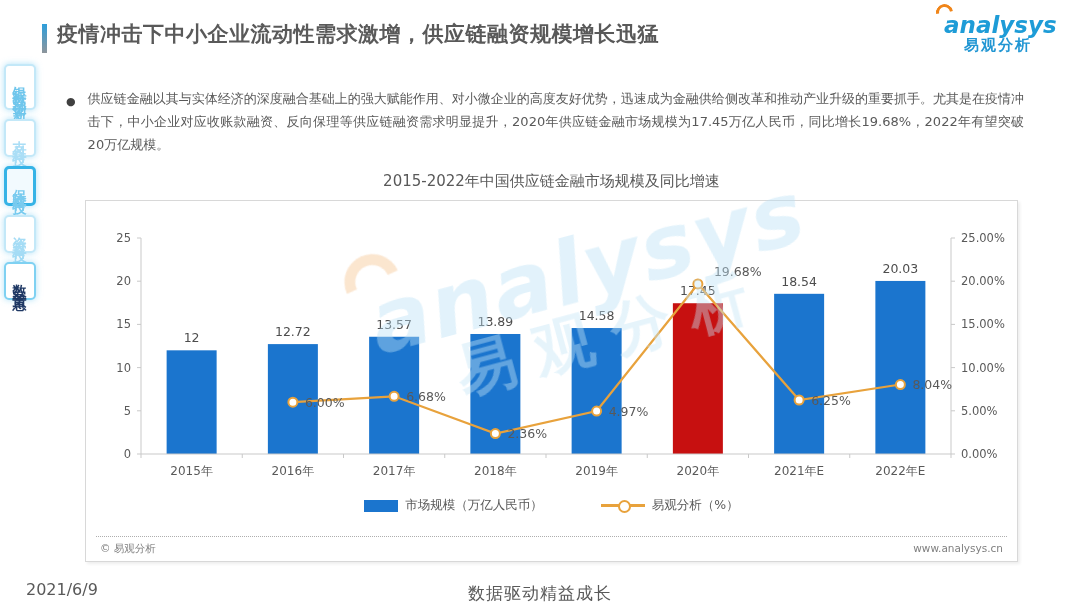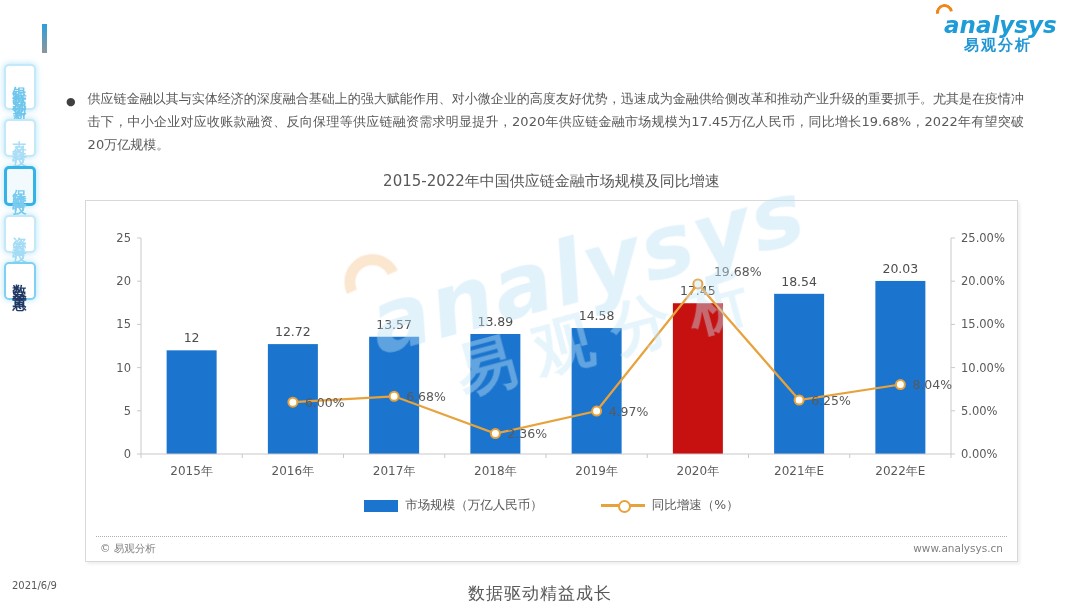--- a/index.html
+++ b/index.html
@@ -52,29 +52,30 @@
 
   .legend { position:absolute; left:0; top:296px; width:100%; display:flex; justify-content:center; gap:58px; z-index:3; }
   .legend-item { display:flex; align-items:center; gap:7px; font-size:12.5px; color:#595959; }
   .swatch-bar { width:34px; height:12px; background:#1b75ce; }
   .swatch-line { position:relative; width:44px; height:2.5px; background:#e8a23c; }
   .swatch-line::after { content:""; position:absolute; left:17px; top:-4px; width:9px; height:9px; background:#fff; border:2px solid #e8a23c; border-radius:50%; }
 
   .chart-footer { position:absolute; left:10px; right:10px; bottom:5px; border-top:1.5px dotted #aeaeae; padding:5px 4px 0 4px; display:flex; justify-content:space-between; font-size:10.5px; color:#7f7f7f; z-index:3; }
 
   
-  .footer-date { position:absolute; left:12px; top:580px; font-size:10px; color:#595959; }
+  .footer-date { position:absolute; left:26px; top:580px; font-size:16px; color:#595959; }
   .footer-tagline { position:absolute; left:0; top:582px; width:100%; text-align:center; font-size:17px; color:#595959; letter-spacing:1px; }
   .footer-page { position:absolute; right:26px; top:608px; font-size:12px; color:#595959; }
 </style>
 </head>
 <body>
 
 <div class="title-wrap">
   <div class="title-bar"></div>
+  <div class="page-title">疫情冲击下中小企业流动性需求激增，供应链融资规模增长迅猛</div>
 </div>
 
 <div class="logo">
   <div class="logo-brand">
     <span class="logo-swoosh"></span>
     <span>analysys</span>
   </div>
   <div class="logo-cn">易观分析</div>
 </div>
 
@@ -190,21 +191,21 @@
     <div class="wm-cn">易观分析</div>
   </div>
 
   <div class="legend">
     <div class="legend-item">
       <span class="swatch-bar"></span>
       <span>市场规模（万亿人民币）</span>
     </div>
     <div class="legend-item">
       <span class="swatch-line"></span>
-      <span>同比增速（%）</span>
+      <span>易观分析（%）</span>
     </div>
   </div>
 
   <div class="chart-footer">
     <span>© 易观分析</span>
     <span>www.analysys.cn</span>
   </div>
 </div>
 
 <div class="footer-date">2021/6/9</div>

